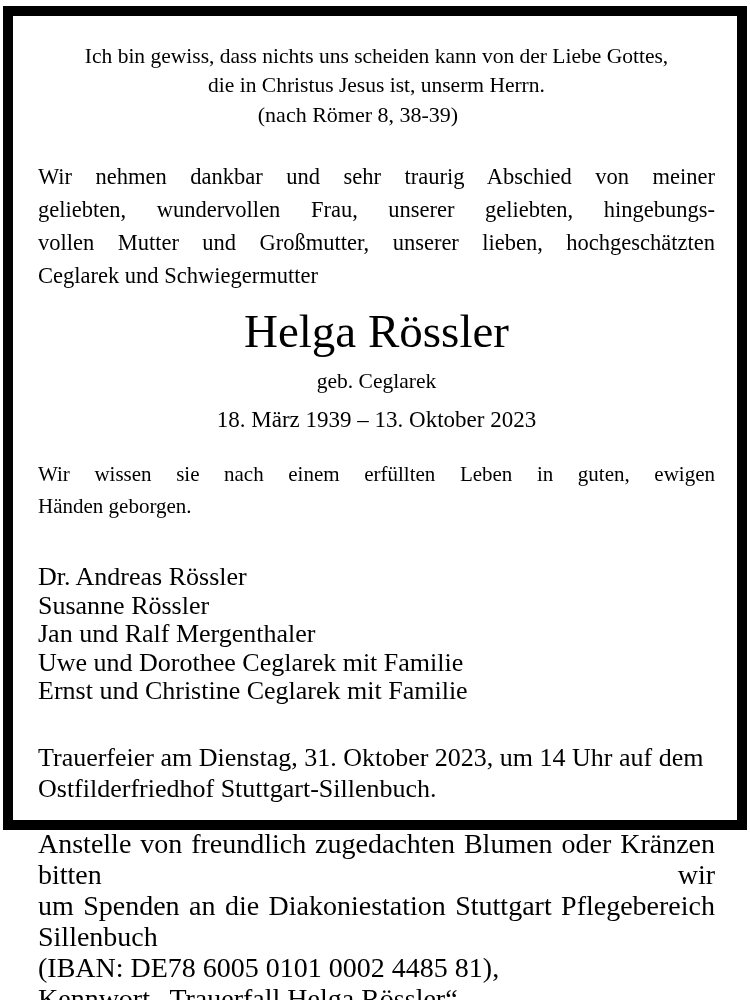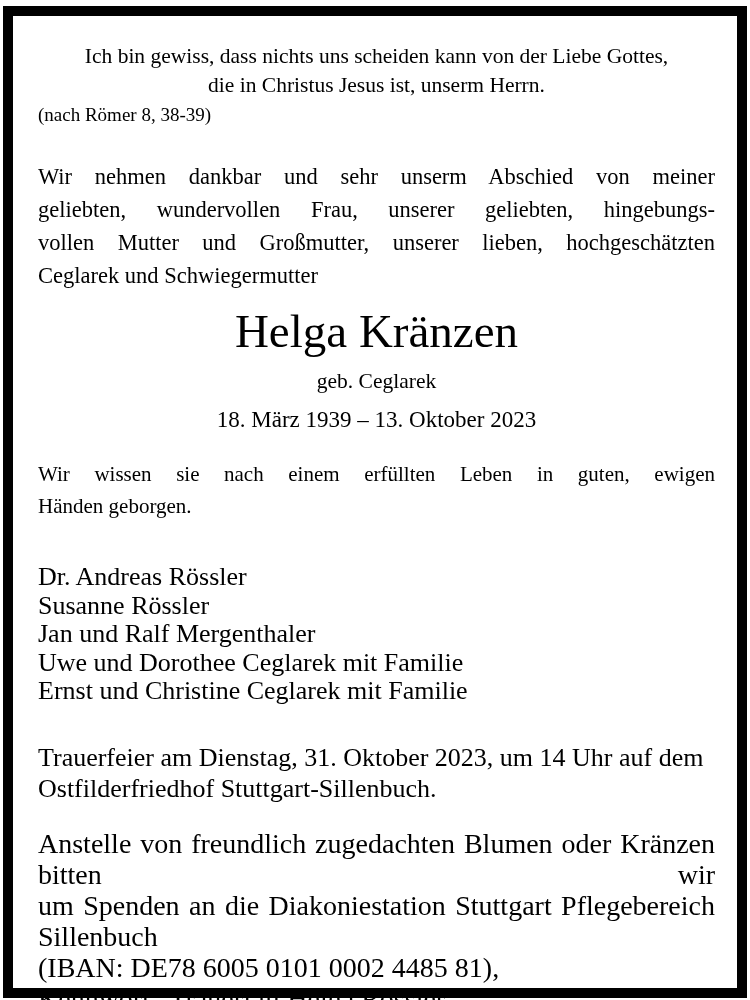--- a/index.html
+++ b/index.html
@@ -11,36 +11,36 @@
     height: 1000px;
     font-family: "Liberation Serif", "DejaVu Serif", serif;
     color: #000000;
     overflow: hidden;
   }
   .frame {
     position: absolute;
     left: 3px;
     top: 6px;
     width: 744px;
-    height: 992px;
+    height: 824px;
     box-sizing: border-box;
     border: 10px solid #000000;
     background: #ffffff;
     padding: 26px 22px 0 25px;
   }
   
   .quote-line {
     text-align: center;
     font-size: 21.5px;
     line-height: 29px;
   }
   .quote-attribution {
-    text-align: left;
+    text-align: center;
     padding-right: 37px;
-    font-size: 19px;
+    font-size: 22px;
     line-height: 29px;
   }
   
   .farewell {
     margin-top: 31px;
     font-size: 22.5px;
     line-height: 33px;
   }
   .jline {
     text-align: justify;
@@ -98,28 +98,28 @@
 
 <div class="frame">
 
   <div>
     <div class="quote-line">Ich bin gewiss, dass nichts uns scheiden kann von der Liebe Gottes,</div>
     <div class="quote-line">die in Christus Jesus ist, unserm Herrn.</div>
     <div class="quote-attribution">(nach Römer 8, 38-39)</div>
   </div>
 
   <div class="farewell">
-    <div class="jline">Wir nehmen dankbar und sehr unserm Abschied von meiner</div>
+    <div class="jline">Wir nehmen dankbar und sehr traurig Abschied von meiner</div>
     <div class="jline">geliebten, wundervollen Frau, unserer geliebten, hingebungs-</div>
     <div class="jline">vollen Mutter und Großmutter, unserer lieben, hochgeschätzten</div>
     <div class="lline">Ceglarek und Schwiegermutter</div>
   </div>
 
   <div>
-    <div class="name">Helga Kränzen</div>
+    <div class="name">Helga Rössler</div>
     <div class="birth-name">geb. Ceglarek</div>
     <div class="life-dates">18. März 1939 – 13. Oktober 2023</div>
   </div>
 
   <div class="comfort">
     <div class="jline">Wir wissen sie nach einem erfüllten Leben in guten, ewigen</div>
     <div class="lline">Händen geborgen.</div>
   </div>
 
   <div class="mourners">

